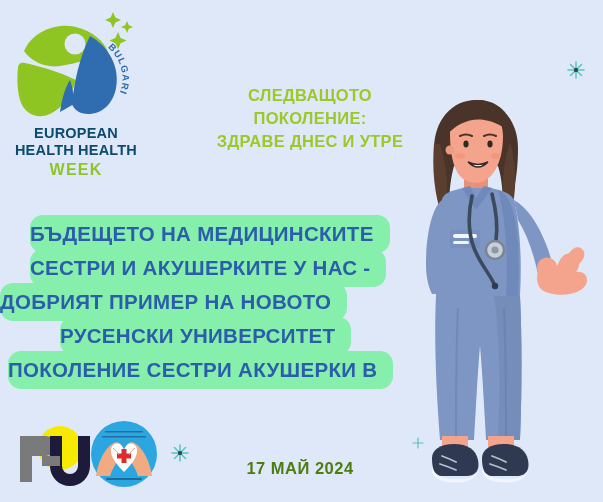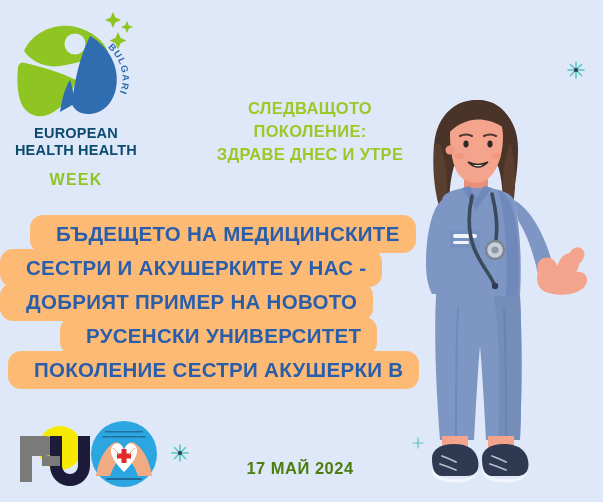--- a/index.html
+++ b/index.html
@@ -25,71 +25,71 @@
   #eph-words {
     position: absolute; left: 0; top: 117px; width: 140px;
     text-align: center;
   }
   .eph-line1, .eph-line2 {
     font-size: 14.5px; font-weight: bold; color: #0c4a6e;
     letter-spacing: 0.2px; line-height: 17px;
   }
   .eph-week {
     font-size: 16px; font-weight: bold; color: #8fc523;
-    letter-spacing: 1.2px; line-height: 20px; margin-top: 11px;
+    letter-spacing: 1.2px; line-height: 20px; margin-top: 1px;
   }
 
   
   #main-title {
     position: absolute;
     left: 143px; top: 22px; width: 420px;
     text-align: center;
     color: #2b5eaa;
     font-size: 24.5px;
     font-weight: bold;
     line-height: 33px;
     letter-spacing: 0.6px;
   }
   #sub-title {
     position: absolute;
-    left: 175px; top: 97px; width: 270px;
+    left: 175px; top: 84px; width: 270px;
     text-align: center;
     color: #9cc828;
     font-size: 16.5px;
     font-weight: bold;
     line-height: 23px;
     letter-spacing: 0.3px;
   }
 
   
   #nurse { position: absolute; left: 398px; top: 58px; width: 205px; height: 444px; }
 
   
   #banner {
     position: absolute;
     left: 0px; top: 215px;
     width: 500px;
     z-index: 5;
   }
   .bline {
     position: relative;
-    background: #fdba74;
+    background: #86efac;
     color: #2b5eaa;
     font-weight: bold;
     font-size: 20.5px;
     line-height: 25px;
     letter-spacing: 0.3px;
     border-radius: 13px;
-    padding: 6px 16px 7px 26px;
+    padding: 6px 16px 7px 0;
     white-space: nowrap;
     display: table;
     margin-bottom: -4px;
   }
   .bline.r1 { margin-left: 30px; }
-  .bline.r2 { }
+  .bline.r2 { margin-left: 30px; }
   .bline.r3 { }
   .bline.r4 { margin-left: 8px; }
   .bline.r5 { margin-left: 60px; }
 
   
   #ru-logo { position: absolute; left: 12px; top: 420px; width: 80px; height: 70px; }
   #heart-logo { position: absolute; left: 90px; top: 420px; width: 68px; height: 68px; }
 
   
   #date {

